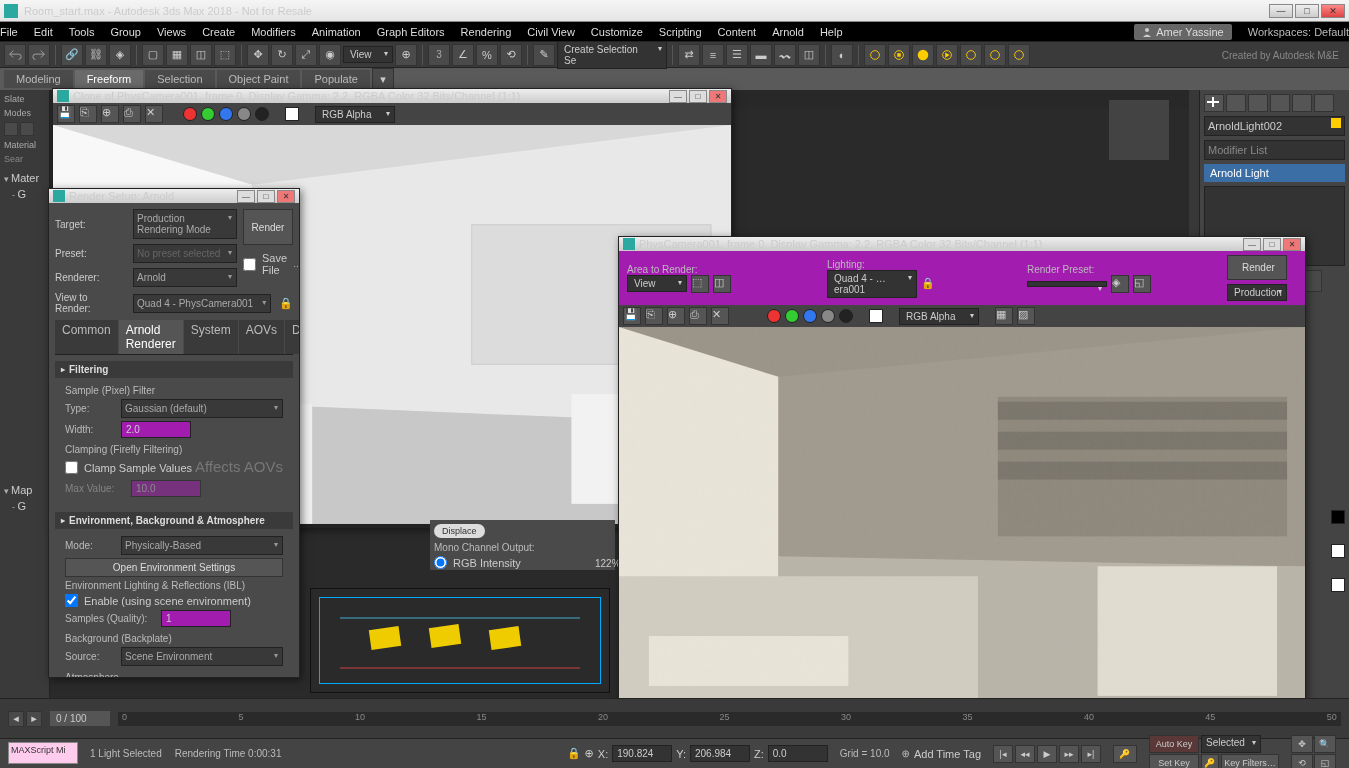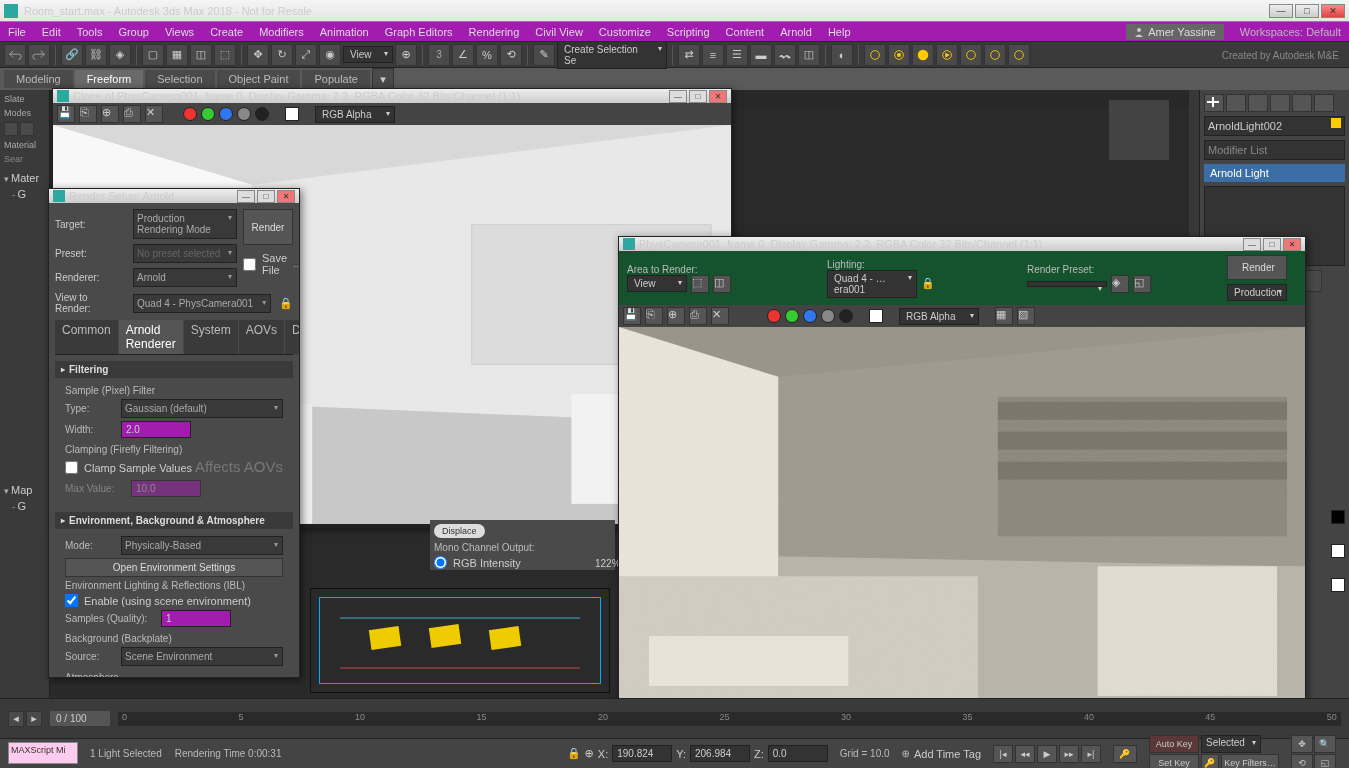--- a/index.html
+++ b/index.html
@@ -2,21 +2,21 @@
 <html><head>
 <meta charset="utf-8">
 <style>
 *{margin:0;padding:0;box-sizing:border-box;font-family:"Segoe UI",Tahoma,sans-serif;font-size:11px;color:#ccc;user-select:none}
 body{width:1349px;height:768px;background:#4a4a4a;overflow:hidden;position:relative}
 .titlebar{height:22px;background:linear-gradient(#f5f5f5,#e5e5e5);display:flex;align-items:center;padding:0 4px;color:#333;border-bottom:1px solid #888}
 .titlebar .ico{width:14px;height:14px;background:#2ba8a0;margin-right:6px}
 .win-ctrls{margin-left:auto;display:flex;gap:2px}
 .win-btn{width:24px;height:14px;background:linear-gradient(#eee,#ccc);border:1px solid #888;text-align:center;line-height:12px;color:#333;font-size:9px;cursor:pointer}
 .win-btn.close{background:linear-gradient(#f88,#d44)}
-.menubar{height:20px;background:#a21caf;display:flex;align-items:center;padding:0 8px;gap:16px;border-bottom:1px solid #222}
+.menubar{height:20px;background:#000000;display:flex;align-items:center;padding:0 0;gap:16px;border-bottom:1px solid #222}
 .menubar span{color:#ddd;cursor:pointer;font-size:11px}
 .user-badge{margin-left:auto;display:flex;align-items:center;gap:16px}
 .user-chip{background:#666;padding:2px 8px;border-radius:2px;display:flex;align-items:center;gap:4px}
 .toolbar{height:26px;background:#3a3a3a;display:flex;align-items:center;padding:0 4px;gap:2px;border-bottom:1px solid #222}
 .tbtn{width:22px;height:22px;background:#4a4a4a;border:1px solid #333;display:flex;align-items:center;justify-content:center;cursor:pointer}
 .tbtn svg{width:14px;height:14px;fill:#aaa}
 .tsep{width:1px;height:20px;background:#555;margin:0 3px}
 .ribbon{height:22px;background:#5a5a5a;display:flex;align-items:center;padding:0 4px;gap:2px}
 .ribtab{padding:3px 12px;background:#4a4a4a;color:#bbb;cursor:pointer}
 .ribtab.active{background:#6a6a6a;color:#fff}
@@ -71,21 +71,21 @@
 .status-input{background:#333;border:1px solid #222;padding:2px 4px;width:60px;color:#ccc;font-size:10px}
 .play-ctrls{display:flex;gap:2px}
 .play-btn{width:20px;height:18px;background:#555;border:1px solid #333;display:flex;align-items:center;justify-content:center;cursor:pointer;font-size:9px}
 .left-strip{position:absolute;top:90px;left:0;width:50px;bottom:70px;background:#3a3a3a;border-right:1px solid #222;padding:4px}
 .ls-label{font-size:9px;color:#aaa;margin-bottom:4px}
 .swatch{width:14px;height:14px;border:1px solid #222}
 .autodesk-tag{position:absolute;top:50px;right:10px;color:#888;font-size:10px}
 .mid-strip{position:absolute;left:310px;bottom:75px;width:300px;height:105px;background:#2a2a2a;border:1px solid #111}
 .mid-strip-inner{position:absolute;inset:8px;border:1px solid #0af}
 .script-box{position:absolute;bottom:4px;left:8px;width:70px;height:22px;background:#fce;border:1px solid #888;font-size:9px;color:#333;padding:2px}
-.vp-controls{display:flex;gap:6px;align-items:center;padding:4px 8px;background:#14532d}
+.vp-controls{display:flex;gap:6px;align-items:center;padding:4px 8px;background:#a21caf}
 .vp-clabel{font-size:10px;color:#bbb}
 .axis-y{position:absolute;bottom:10px;left:50%;width:2px;height:40px;background:#4a4}
 .axis-x{position:absolute;bottom:10px;left:50%;width:40px;height:2px;background:#c44}
 </style>
 </head>
 <body>
 
 <div class="titlebar">
   <div class="ico"></div>
   <span>Room_start.max - Autodesk 3ds Max 2018 - Not for Resale</span>

